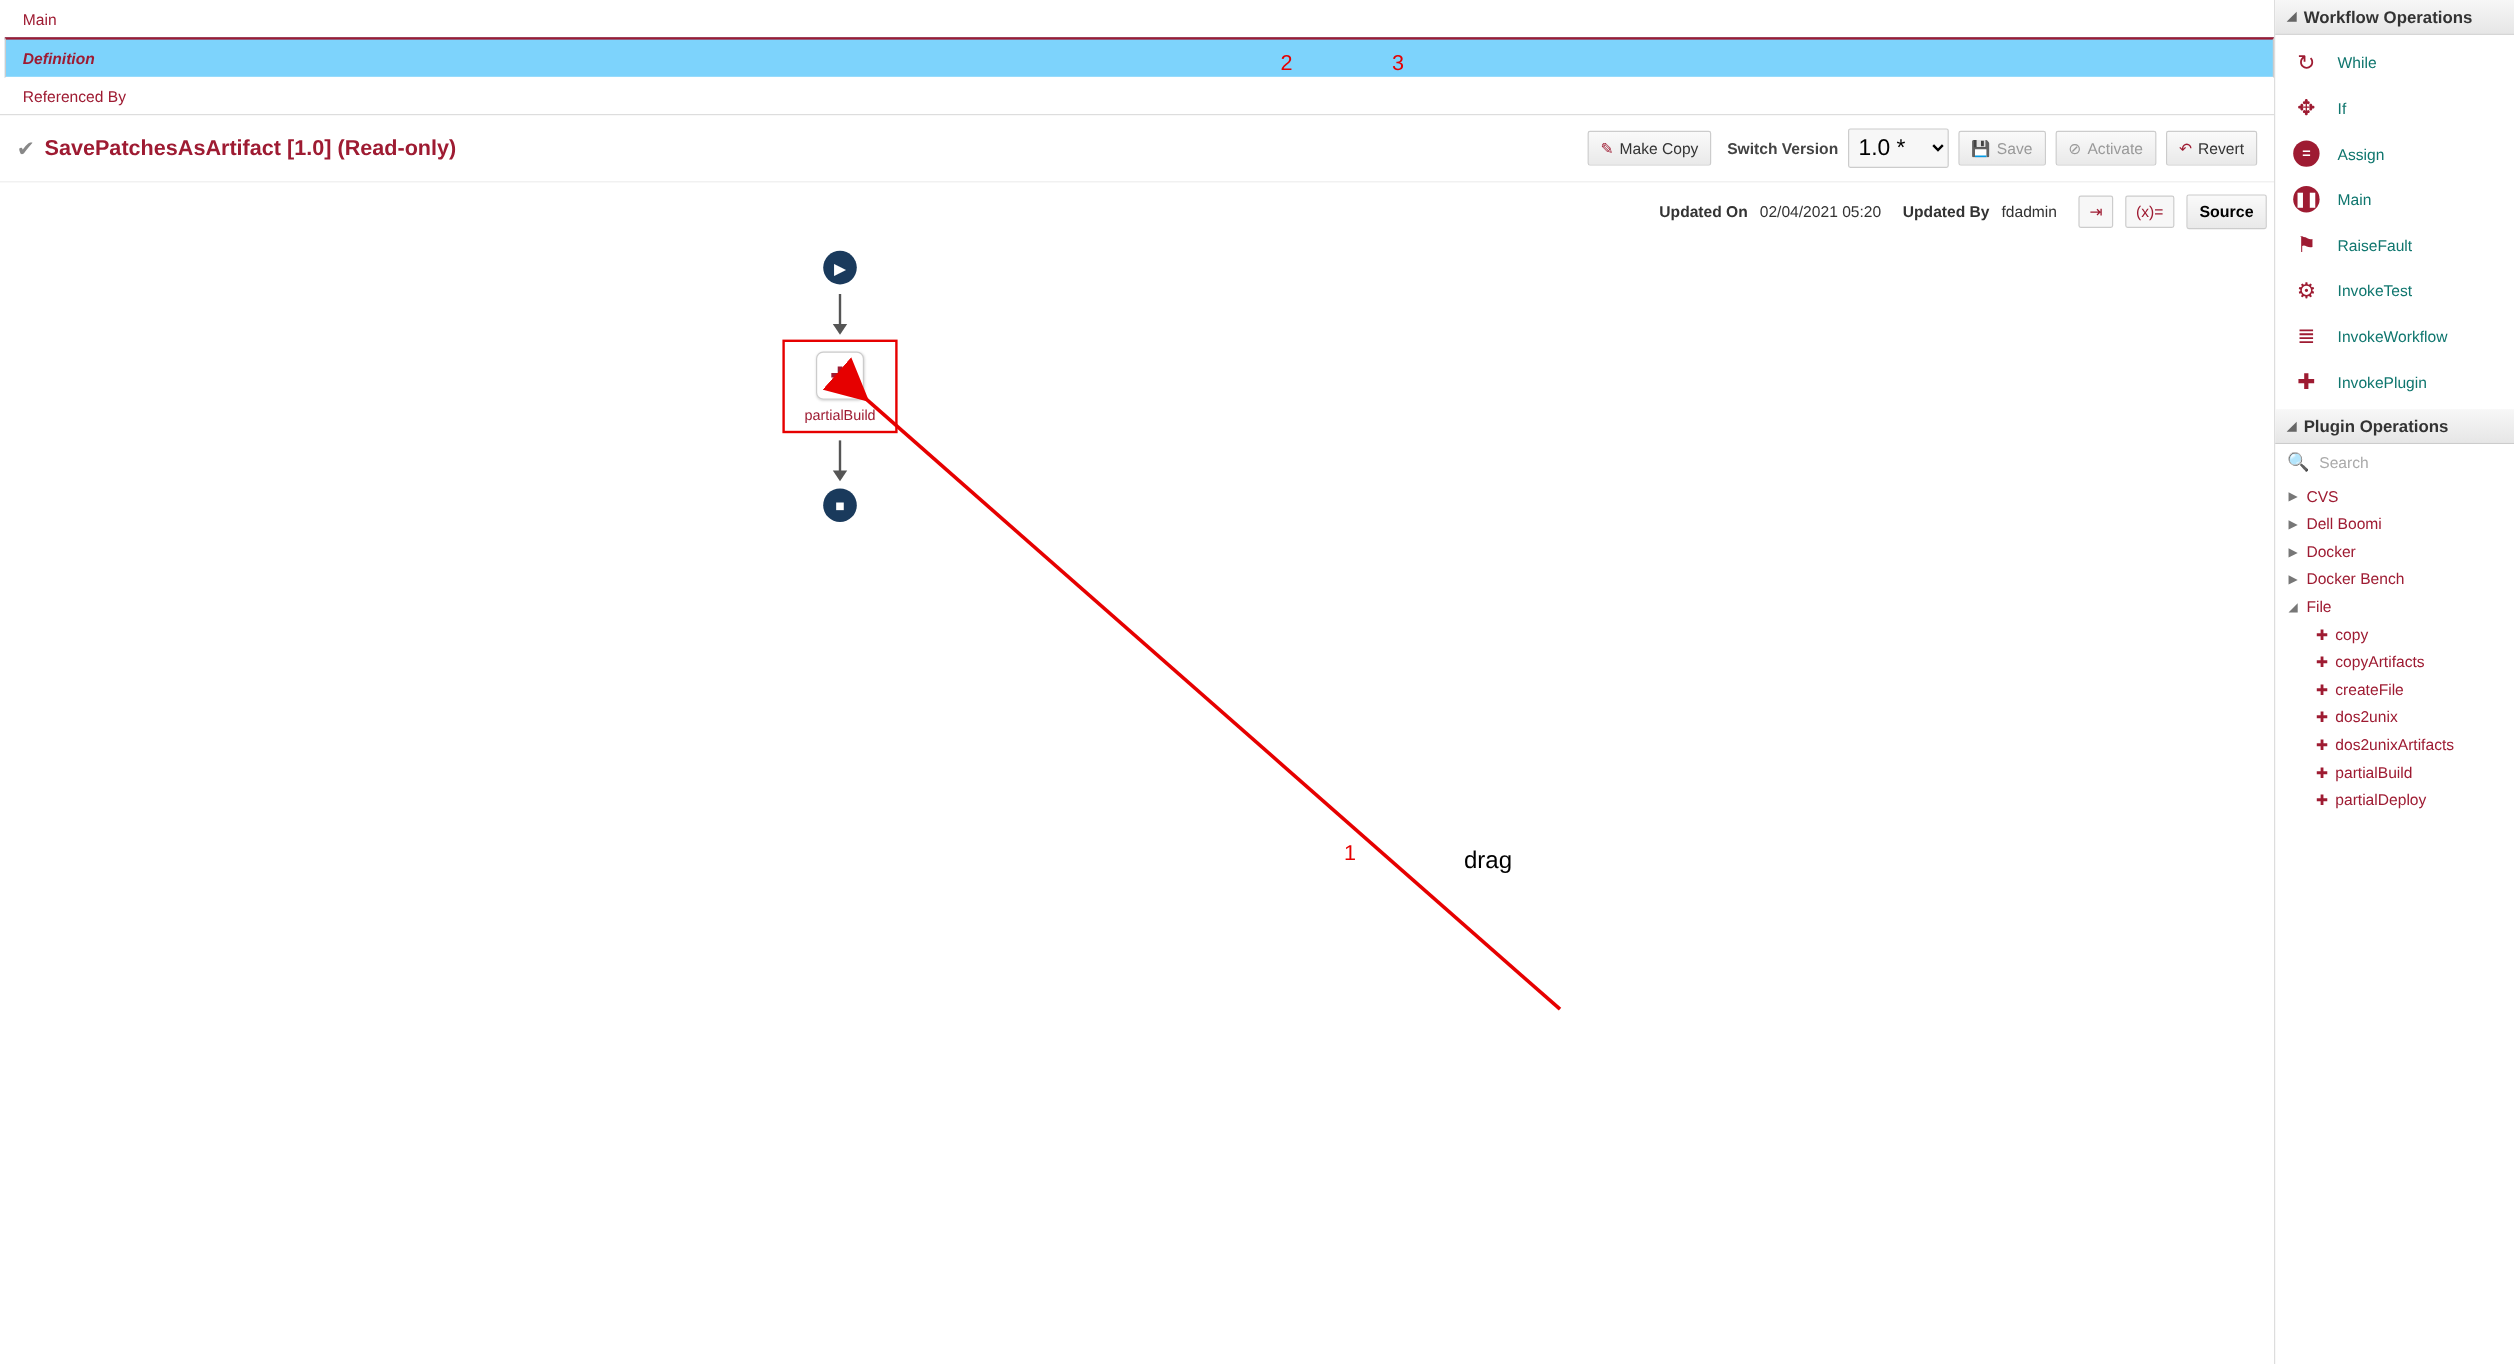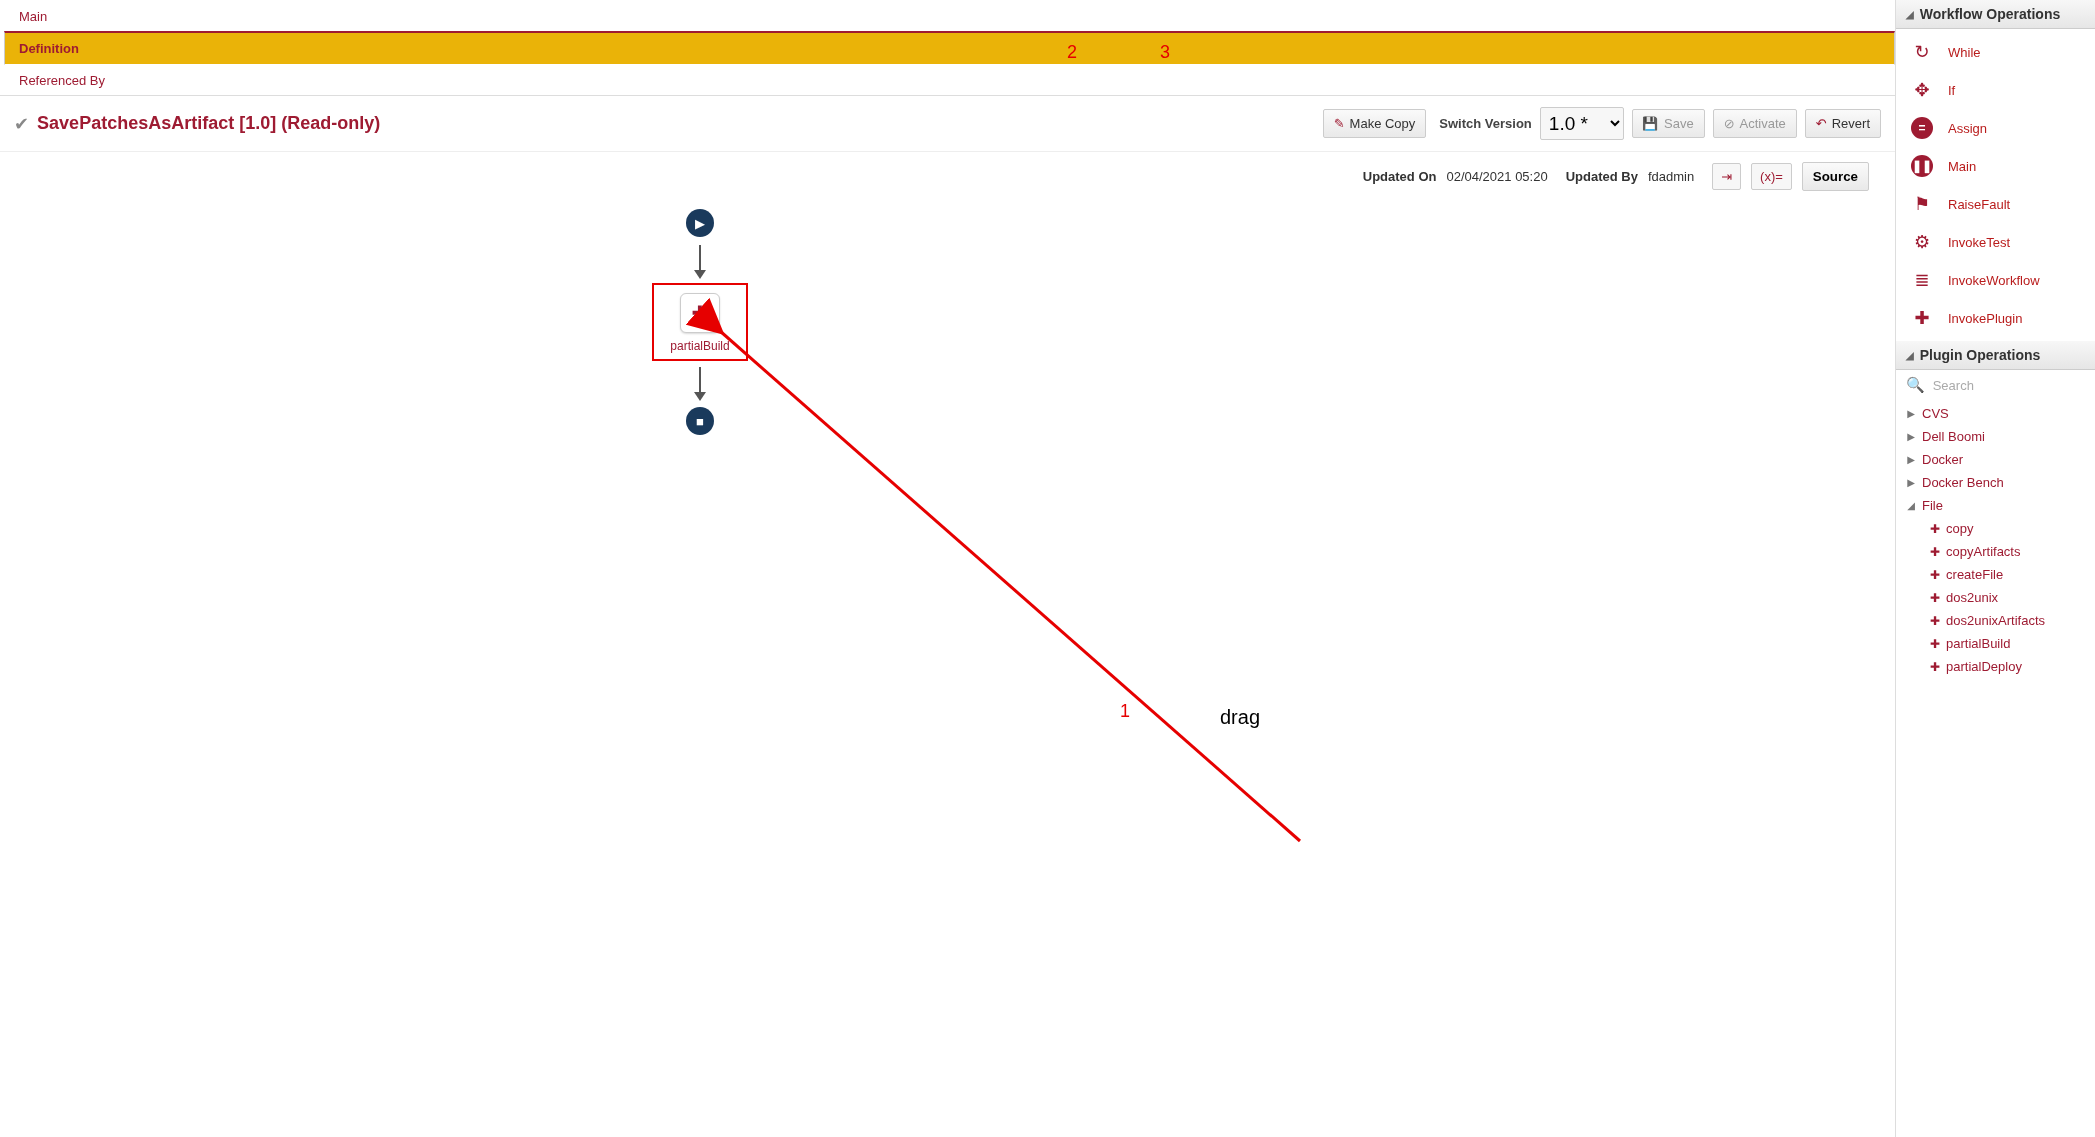--- a/index.html
+++ b/index.html
@@ -20,22 +20,23 @@
     color: #9e1b32;
     cursor: pointer;
     border: 1px solid transparent;
     border-bottom: none;
     margin-bottom: -1px;
   }
   .tab.active {
     border: 1px solid #ccc;
     border-top: 2px solid #9e1b32;
     border-bottom: 1px solid #fff;
-    background: #eab308;
+    background: #7dd3fc;
     font-weight: bold;
+    font-style: italic;
   }
 
   
   .header-row {
     display: flex;
     align-items: center;
     padding: 11px 14px;
     border-bottom: 1px solid #eee;
     gap: 8px;
   }
@@ -64,21 +65,21 @@
     background: #f7f7f7;
     font-size: 19px;
     width: 84px;
   }
 
   
   .info-row {
     display: flex;
     align-items: center;
     justify-content: flex-end;
-    padding: 10px 26px;
+    padding: 10px 6px;
     gap: 10px;
     font-size: 13px;
   }
   .info-row .lbl { font-weight: bold; }
   .info-row .val { margin-right: 8px; }
   .icon-btn {
     border: 1px solid #ccc;
     background: #f7f7f7;
     border-radius: 2px;
     padding: 5px 8px;
@@ -149,21 +150,21 @@
   }
   .op-ico-wrap {
     width: 28px; display:flex; justify-content:center; align-items:center;
     color:#9e1b32; font-size:18px;
   }
   .op-ico-circle {
     width:22px; height:22px; border-radius:50%; background:#9e1b32;
     color:#fff; display:flex; align-items:center; justify-content:center;
     font-size:12px; font-weight:bold;
   }
-  .op-label { color:#b91c1c; }
+  .op-label { color:#0f766e; }
 
   .search-row { display:flex; align-items:center; gap:8px; padding: 6px 10px; }
   .search-ico { color:#9e1b32; font-size:15px; }
   .search-input { flex:1; border:none; outline:none; font-size:13px; color:#333; }
   .search-input::placeholder { color:#aaa; }
 
   .tree { padding: 2px 0 6px; }
   .tree-item {
     display:flex; align-items:center; gap:6px;
     padding: 4px 10px;

